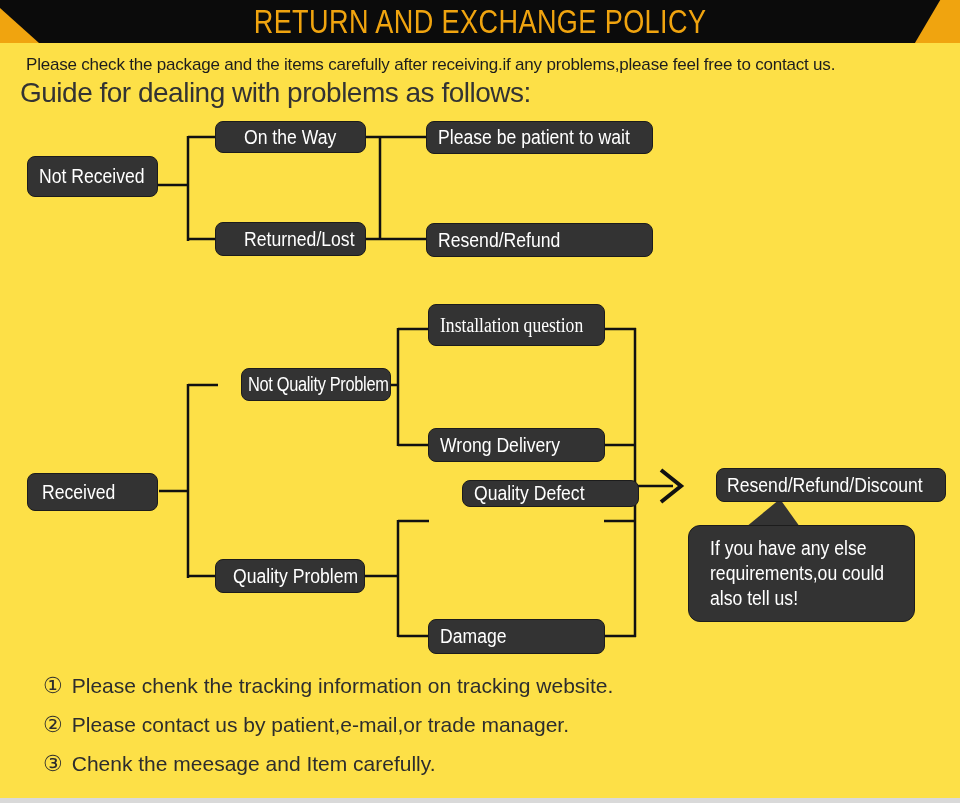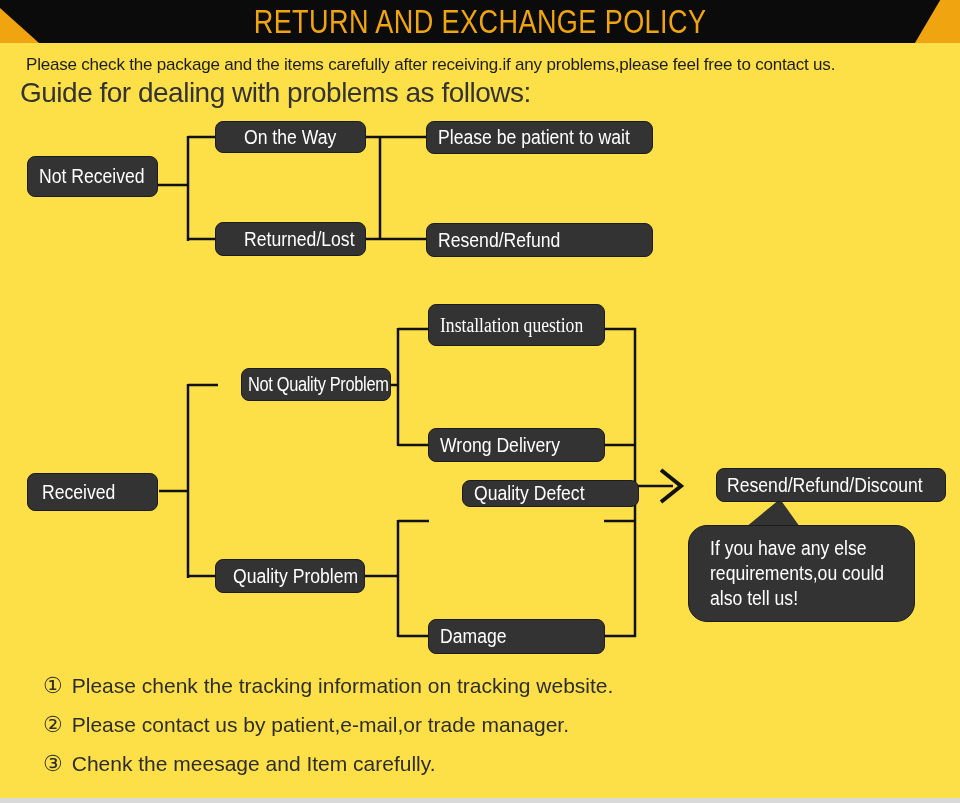--- a/index.html
+++ b/index.html
@@ -31,21 +31,21 @@
     transform:scaleX(.88);transform-origin:left center;}
   .pad14{padding-left:14px;}
   .pad13{padding-left:28px;}
   .pad11{padding-left:11px;text-align:center;}
   .pad10{padding-left:10px;}
   .tight{padding-left:6px;margin-left:26px;}
   .tight span{transform:scaleX(.82);letter-spacing:-.4px;}
 
   
   .bubble{position:absolute;left:688px;top:525px;width:227px;height:97px;
-    background:#333333;border:1px solid #1c1c1c;border-radius:19px;color:#fff;
+    background:#333333;border:1px solid #1c1c1c;border-radius:12px;color:#fff;
     box-sizing:border-box;padding:10px 5px 0 21px;}
   .bubble .bline{font-size:20px;line-height:25px;white-space:nowrap;
     transform:scaleX(.88);transform-origin:left center;}
 
   
   svg.wires{position:absolute;left:0;top:0;pointer-events:none;}
 
   
   .notes{position:absolute;left:43px;top:674px;}
   .note-row{height:24px;margin-bottom:15px;display:flex;align-items:center;

